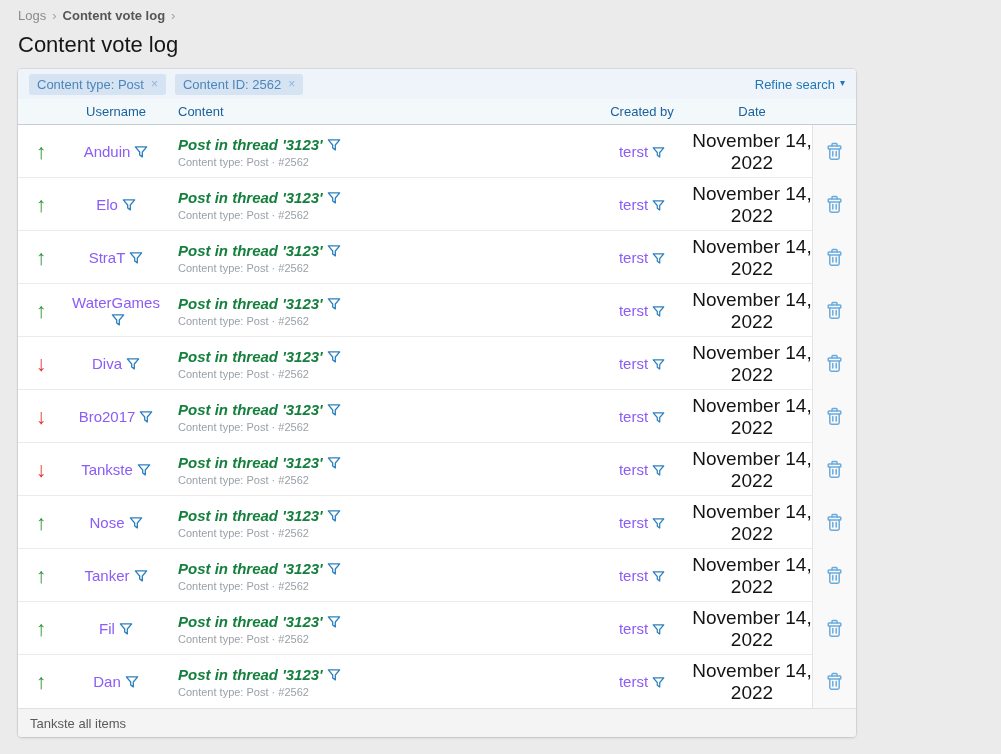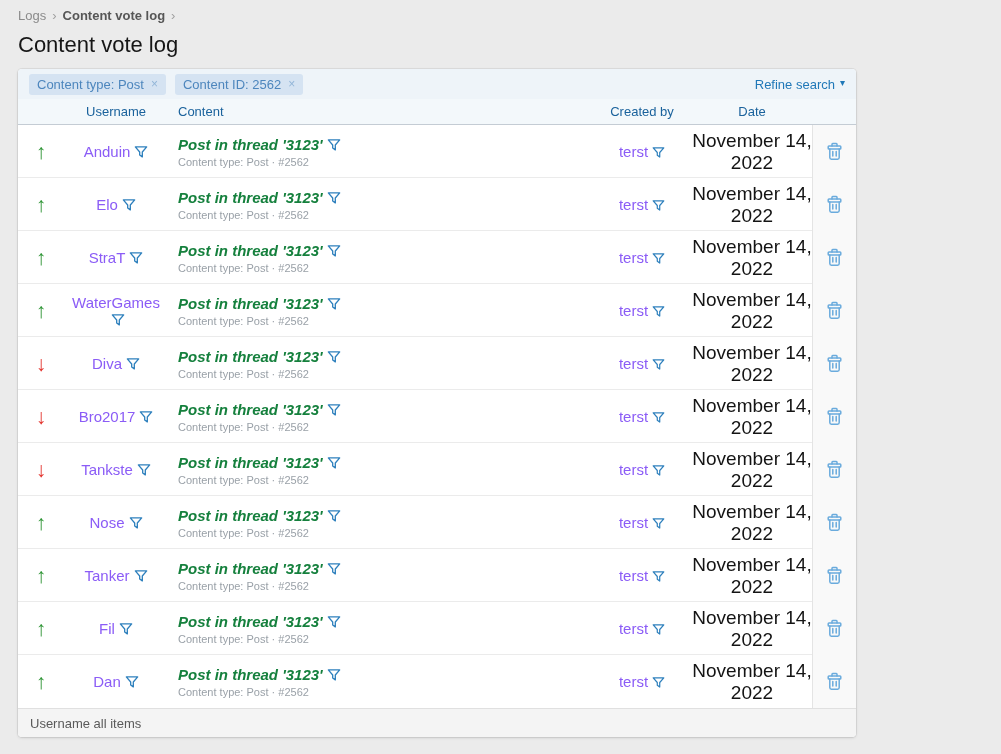--- a/index.html
+++ b/index.html
@@ -493,17 +493,17 @@
                     <rect x="2.2" y="4" width="12.6" height="3" rx="0.8"></rect>
                     <path d="M3.8 7 v8.6 a1.6 1.6 0 0 0 1.6 1.6 h6.2 a1.6 1.6 0 0 0 1.6 -1.6 v-8.6"></path>
                     <path d="M6.8 9.5 v4.5 M10.2 9.5 v4.5"></path>
                   </g>
                 </svg></span></button>
     </div>
   </div>
 </div>
 
     <div class="card-footer">
-      <span>Username all items</span>
+      <span>Tankste all items</span>
     </div>
 
   </div>
 </div>
 
 </body></html>

